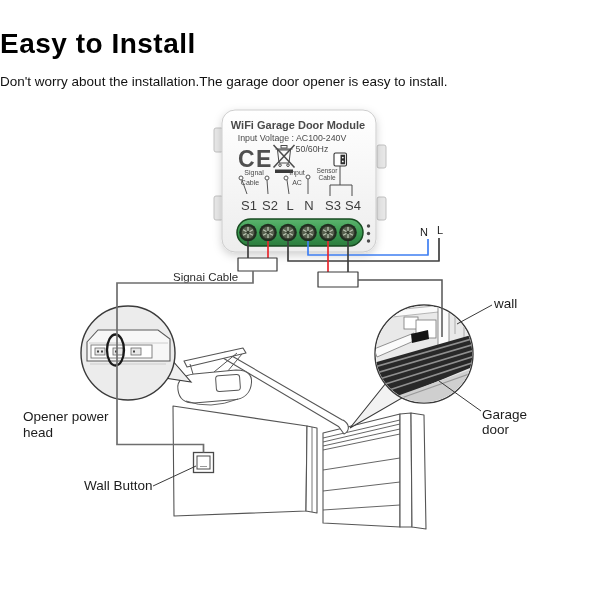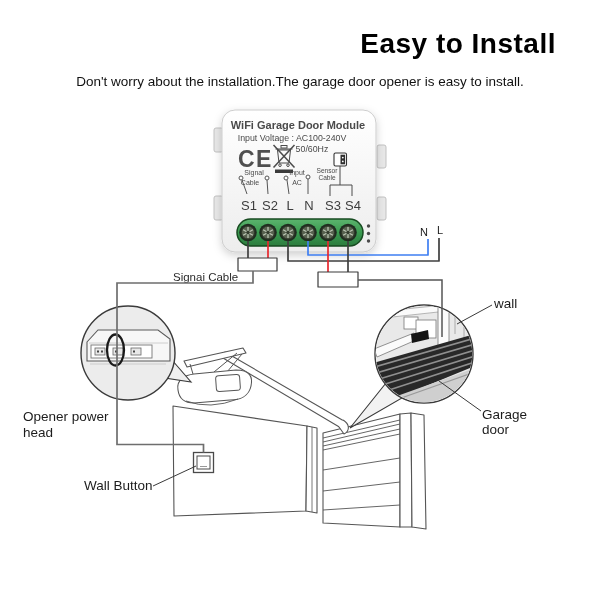--- a/index.html
+++ b/index.html
@@ -1,20 +1,20 @@
 <!DOCTYPE html>
 <html><head>
 <meta charset="utf-8">
 <style>
   html,body{margin:0;padding:0;background:#fff;}
   #canvas{position:relative;width:600px;height:600px;background:#fff;overflow:hidden;
           font-family:"Liberation Sans",sans-serif;}
-  .title{position:absolute;top:28px;left:0;width:556px;text-align:right;
+  .title{position:absolute;top:28px;left:0;width:556px;text-align:left;
          font-size:28px;font-weight:bold;color:#000;letter-spacing:0.5px;}
-  .subtitle{position:absolute;top:74px;left:0;width:600px;text-align:center;
+  .subtitle{position:absolute;top:74px;left:0;width:600px;text-align:left;
             font-size:13.5px;color:#111;}
   svg{position:absolute;top:0;left:0;}
   svg text{font-family:"Liberation Sans",sans-serif;}
   .silk{fill:#4a4a4a;}
   .scene{stroke:#555;fill:#fff;stroke-width:1.1;stroke-linejoin:round;}
   .ann{fill:#1c1c1c;font-size:13.5px;}
 </style>
 </head>
 <body>
 

